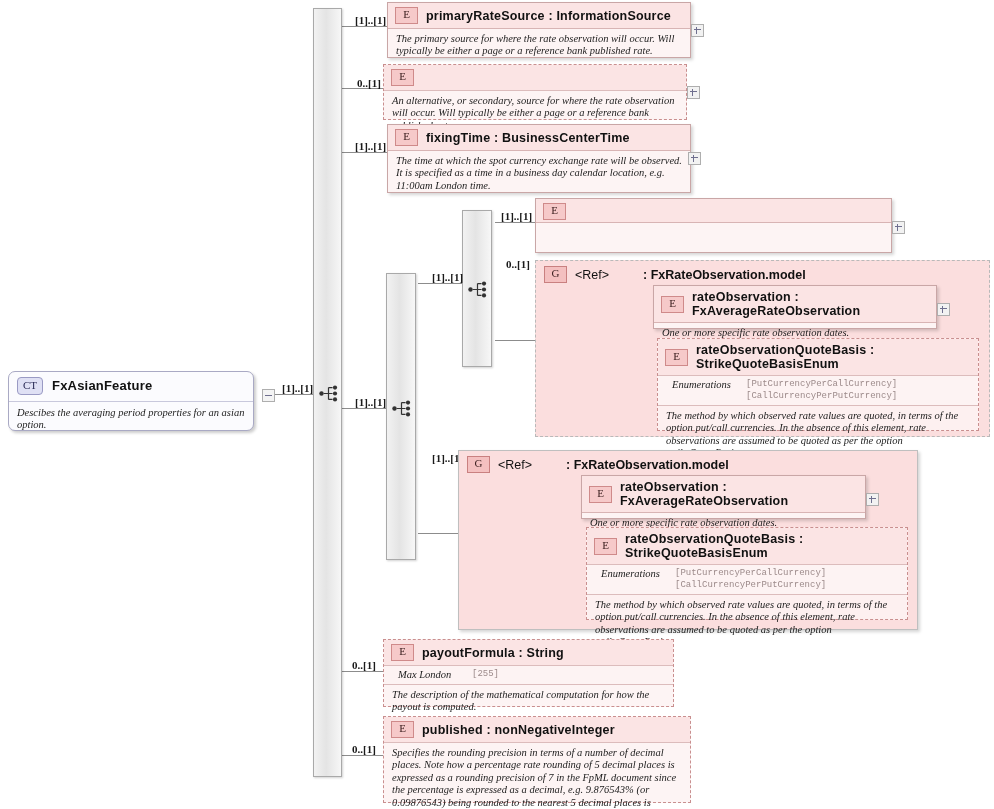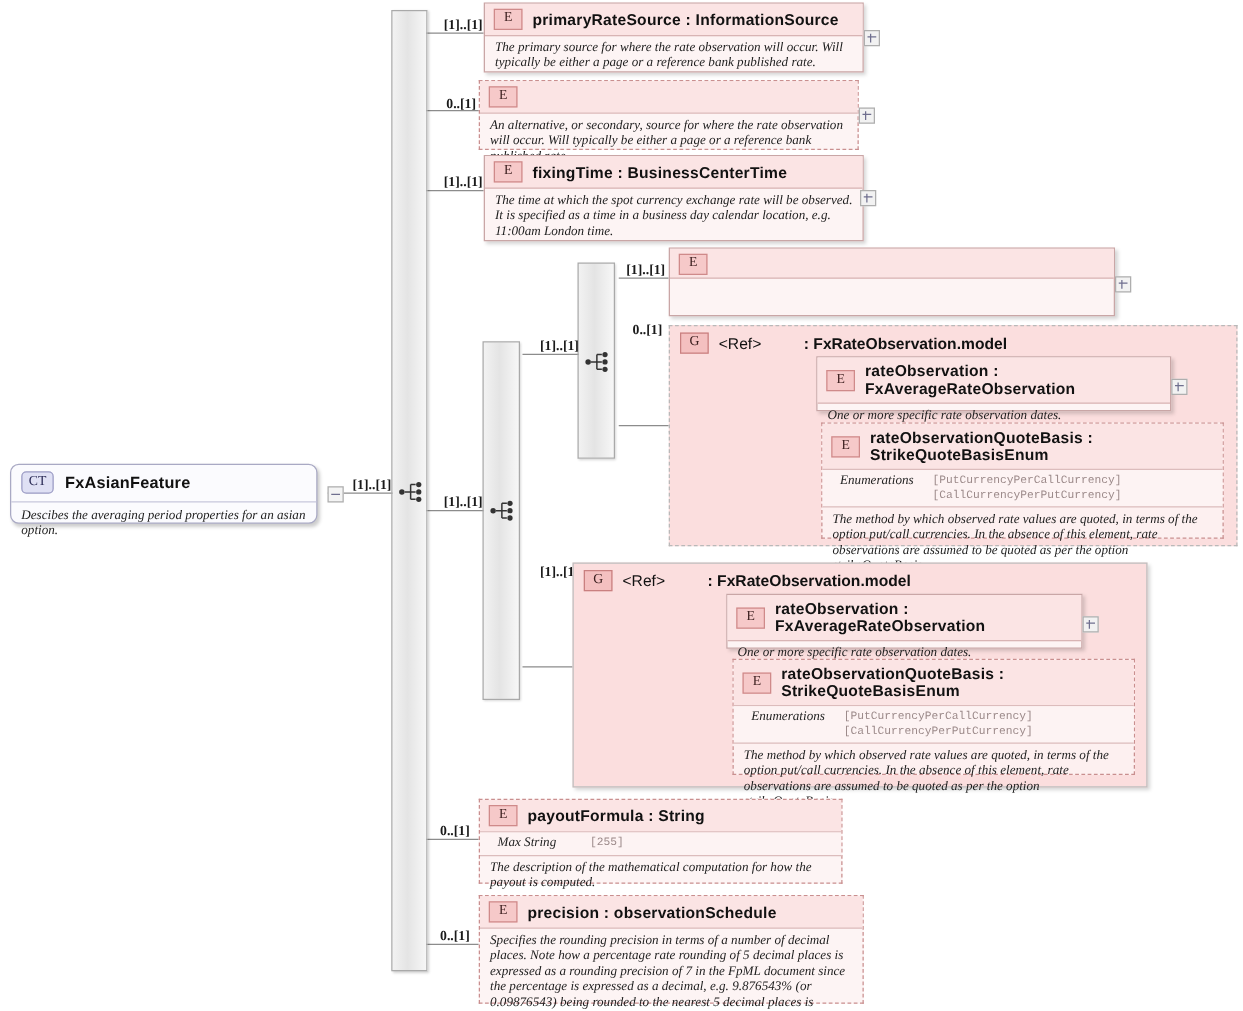--- a/index.html
+++ b/index.html
@@ -160,21 +160,21 @@
   <div class="card" style="left:506px;top:258px;">0..[1]</div>
 
   <div class="card" style="left:552px;top:333px;">[1]..[1]</div>
   <div class="card" style="left:628px;top:292px;">[1]..*</div>
   <div class="card" style="left:629px;top:367px;">0..[1]</div>
 
   <div class="card" style="left:482px;top:521px;">[1]..[1]</div>
   <div class="card" style="left:558px;top:481px;">[1]..*</div>
   <div class="card" style="left:558px;top:557px;">0..[1]</div>
 
-  <div class="ctbox" style="left:8px;top:371px;width:246px;height:48px;">
+  <div class="ctbox" style="left:8px;top:371px;width:246px;height:60px;">
     <div class="head">
       <span class="ctbadge">CT</span>
       <span class="title">FxAsianFeature</span>
     </div>
     <div class="doc">Descibes the averaging period properties for an asian option.</div>
   </div>
   <div class="stub" style="left:262px;top:389px;"></div>
 
   <div class="ebox" style="left:387px;top:2px;width:304px;height:56px;">
     <div class="head">
@@ -272,27 +272,27 @@
     </div>
     <div class="doc">The method by which observed rate values are quoted, in terms of the option put/call currencies. In the absence of this element, rate observations are assumed to be quoted as per the option strikeQuoteBasis.</div>
   </div>
 
   <div class="ebox optional" style="left:383px;top:639px;width:291px;height:68px;">
     <div class="head">
       <span class="badge">E</span>
       <span class="title">payoutFormula : String</span>
     </div>
     <div class="facet">
-      <span class="fname">Max String</span>
+      <span class="fname">Max London</span>
       <span class="fvals">[255]</span>
     </div>
     <div class="doc">The description of the mathematical computation for how the payout is computed.</div>
   </div>
 
   <div class="ebox optional" style="left:383px;top:716px;width:308px;height:87px;">
     <div class="head">
       <span class="badge">E</span>
-      <span class="title">precision : observationSchedule</span>
+      <span class="title">published : nonNegativeInteger</span>
     </div>
     <div class="doc">Specifies the rounding precision in terms of a number of decimal places. Note how a percentage rate rounding of 5 decimal places is expressed as a rounding precision of 7 in the FpML document since the percentage is expressed as a decimal, e.g. 9.876543% (or 0.09876543) being rounded to the nearest 5 decimal places is 9.87654% (or 0.0987654).</div>
   </div>
 
 </div>
 
 </body></html>

